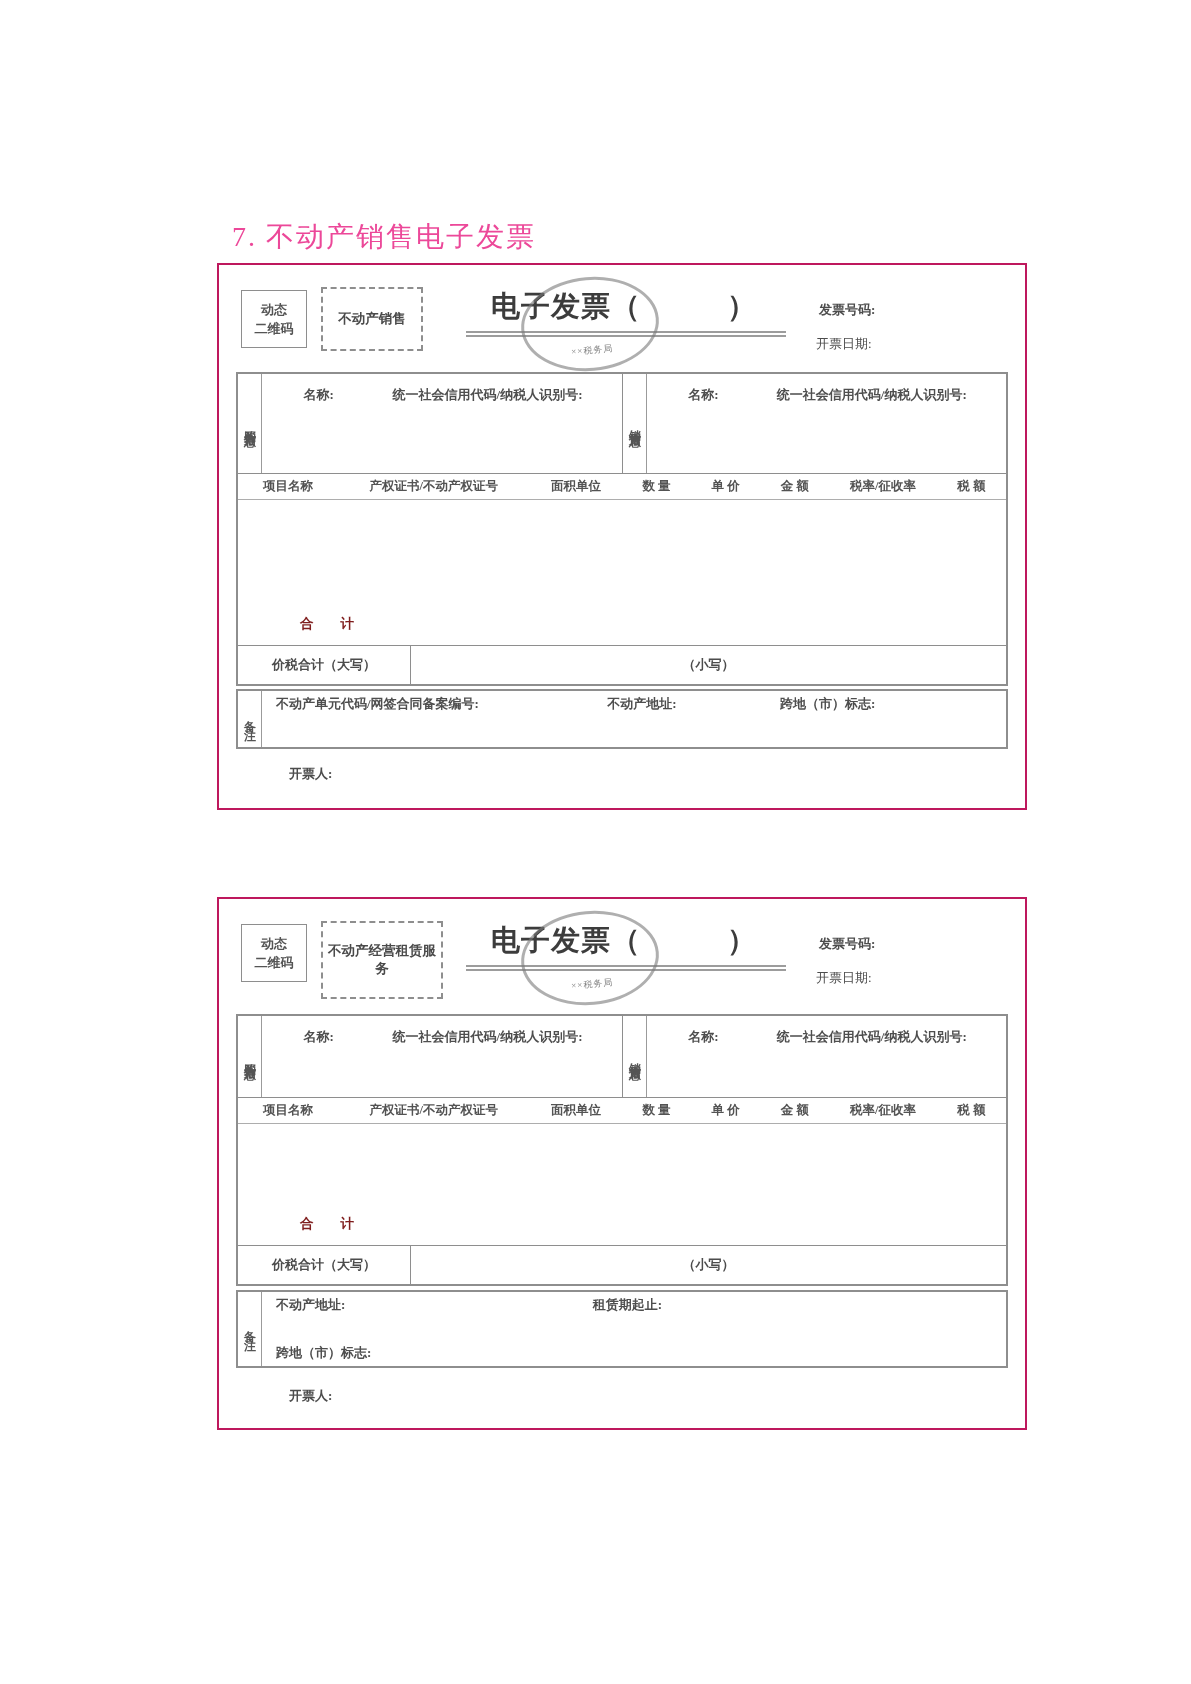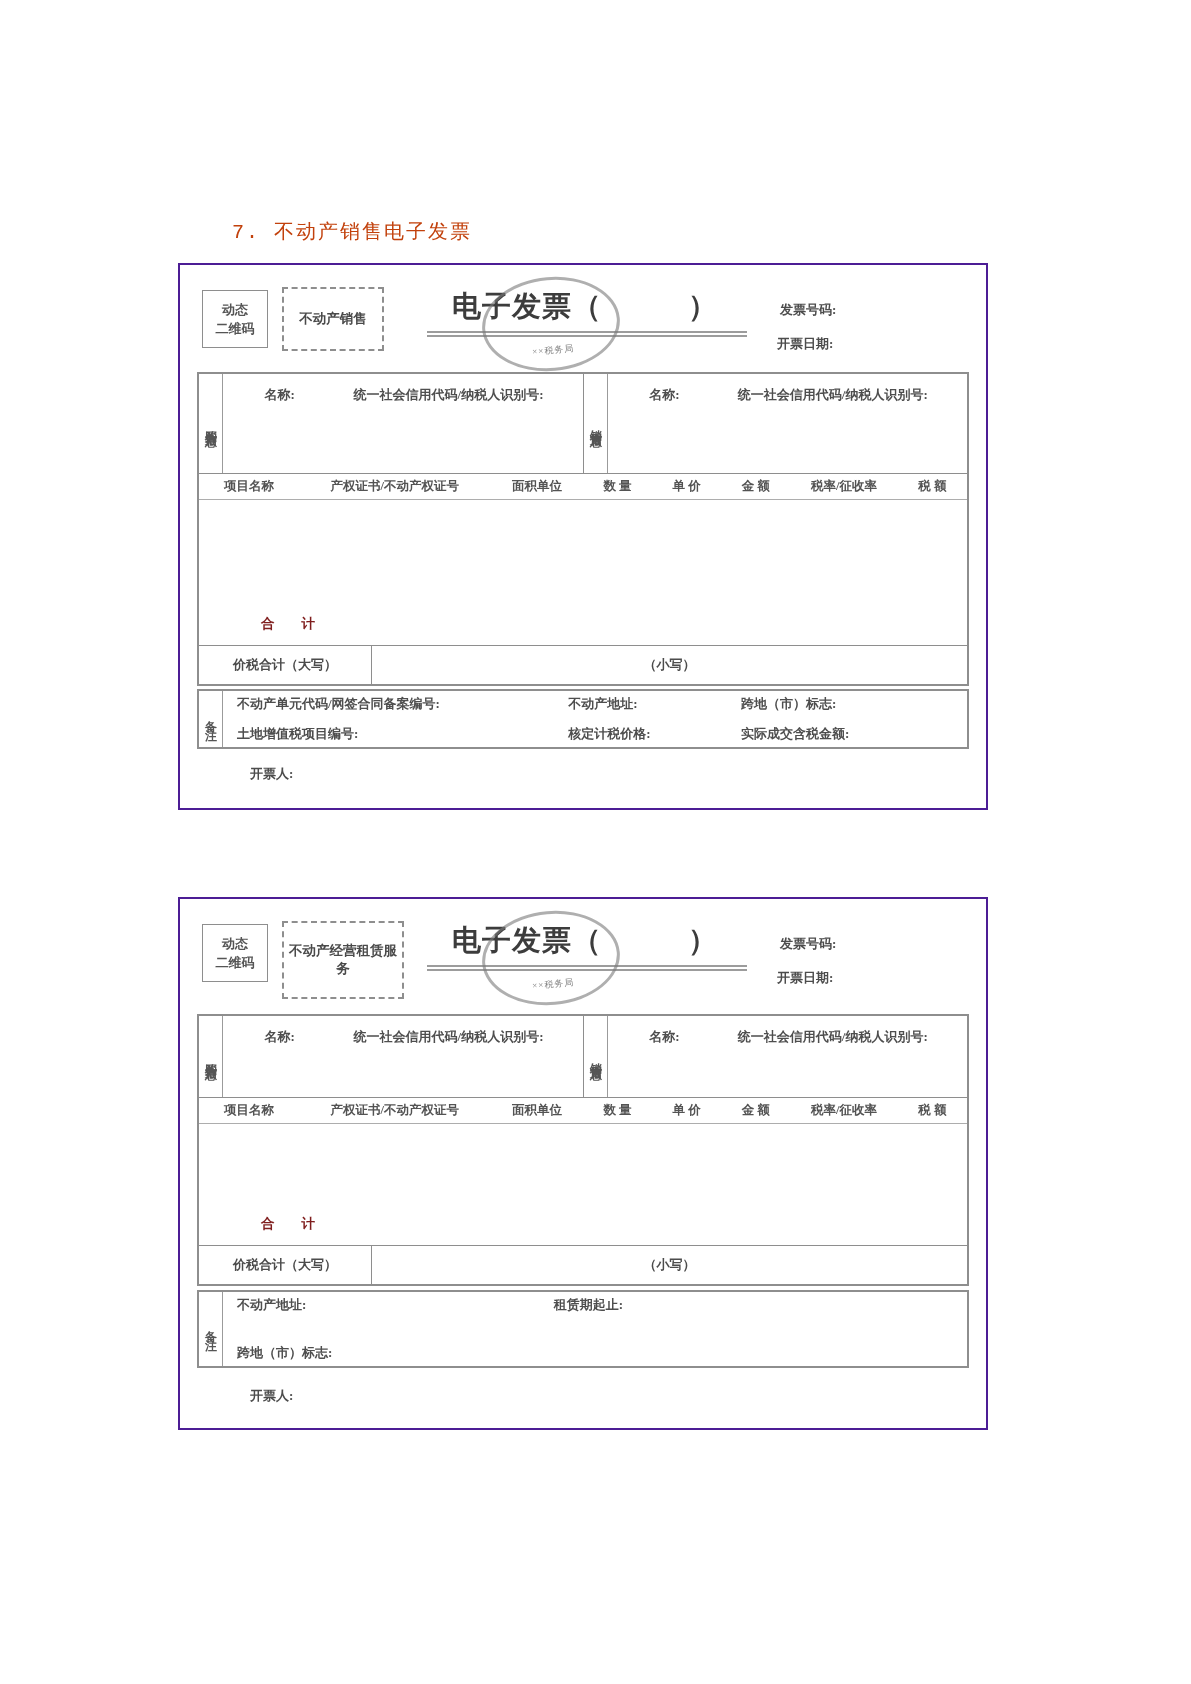--- a/index.html
+++ b/index.html
@@ -7,33 +7,33 @@
   body {
     font-family:"Liberation Serif","DejaVu Serif",serif;
     color:#4c4c4c;
     width:1191px; height:1684px;
     position:relative;
   }
   .page { position:absolute; inset:0; background:#fff; }
 
   .heading {
     position:absolute; left:232px;
-    font-size:20px; letter-spacing:2px; color:#c2410c; font-weight:400;font-family:Liberation Mono, monospace;
+    font-size:28px; letter-spacing:2px; color:#ec4899; font-weight:400;
   }
   #heading-1 { top:218px; }
   #heading-2 { top:848px; }
 
   .figure { position:absolute; left:178px; width:810px; }
   #figure-1 { top:263px; height:547px; }
   #figure-2 { top:897px; height:533px; }
 
   .frame {
     width:100%; height:100%;
-    border:2px solid #4c1d95;
-    position:relative; background:#fff;
+    border:2px solid #be185d;
+    position:relative; background:#fff;margin-left:39px;
   }
 
   
   .qr-box {
     position:absolute; left:22px; top:25px; width:66px; height:58px;
     border:1.5px solid #8e8e8e;
     display:flex; flex-direction:column; align-items:center; justify-content:center;
     font-size:13px; font-weight:600; color:#555; line-height:1.5;
   }
   .type-box {
@@ -56,21 +56,21 @@
   }
   .seal {
     position:absolute; left:302px; top:12px; width:138px; height:94px;
     border:3px solid rgba(122,122,122,.6); border-radius:50%;
     transform:rotate(-5deg);
     display:flex; align-items:flex-end; justify-content:center;
     padding-bottom:11px;
     font-size:9px; letter-spacing:1px; color:rgba(105,105,105,.85);
   }
   .meta-no   { position:absolute; left:600px; top:36px; font-size:13px; font-weight:600; }
-  .meta-date { position:absolute; left:597px; top:70px; font-size:13px; font-weight:700; }
+  .meta-date { position:absolute; left:597px; top:70px; font-size:13px; font-weight:400; }
 
   
   .main-table {
     position:absolute; left:17px; right:17px; top:107px;
     border:2px solid #8e8e8e; background:#fff;
   }
   #figure-2 .main-table { top:115px; }
 
   .parties { display:flex; height:100px; border-bottom:1.5px solid #8e8e8e; }
   #figure-2 .parties { height:82px; }
@@ -213,25 +213,20 @@
       </div>
 
       <div class="remarks">
         <div class="vlabel">备注</div>
         <div class="remarks-fields">
           <div class="rrow">
             <span class="f1">不动产单元代码/网签合同备案编号:</span>
             <span class="f2">不动产地址:</span>
             <span class="f3">跨地（市）标志:</span>
           </div>
-          <div class="rrow">
-            <span class="f1">土地增值税项目编号:</span>
-            <span class="f2">核定计税价格:</span>
-            <span class="f3">实际成交含税金额:</span>
-          </div>
         </div>
       </div>
 
       <div class="issuer">开票人:</div>
     </div>
   </div>
 
 
   <div class="figure" id="figure-2">
     <div class="frame">

